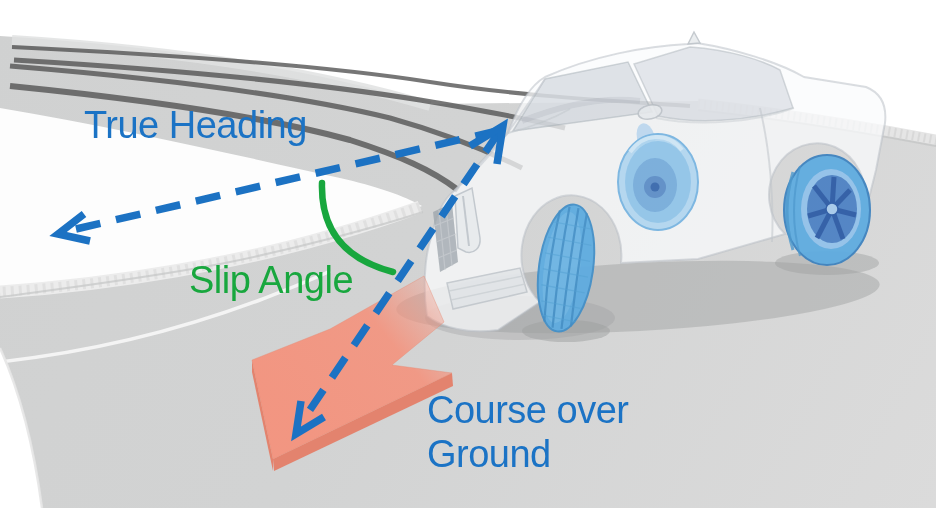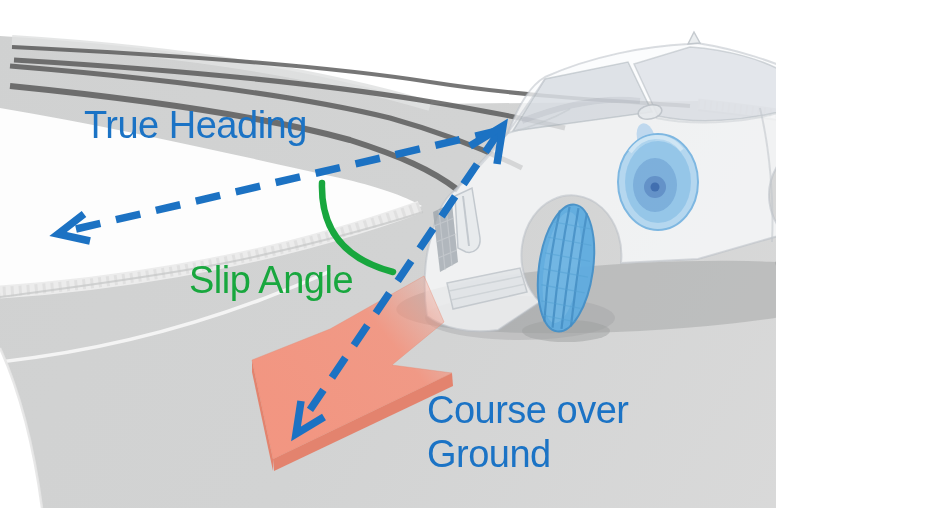--- a/index.html
+++ b/index.html
@@ -1,18 +1,18 @@
 <!DOCTYPE html>
 <html><head>
 <meta charset="utf-8">
 <style>
   html,body{margin:0;padding:0;background:#ffffff;}
   .stage{
     position:relative;
-    width:776px;height:508px;
+    width:936px;height:508px;
     overflow:hidden;
     background:#ffffff;
     font-family:"Liberation Sans", sans-serif;
   }
   svg{display:block;}
   text{
     font-family:"Liberation Sans", sans-serif;
     font-size:38px;
     font-weight:400;
     letter-spacing:-0.5px;

